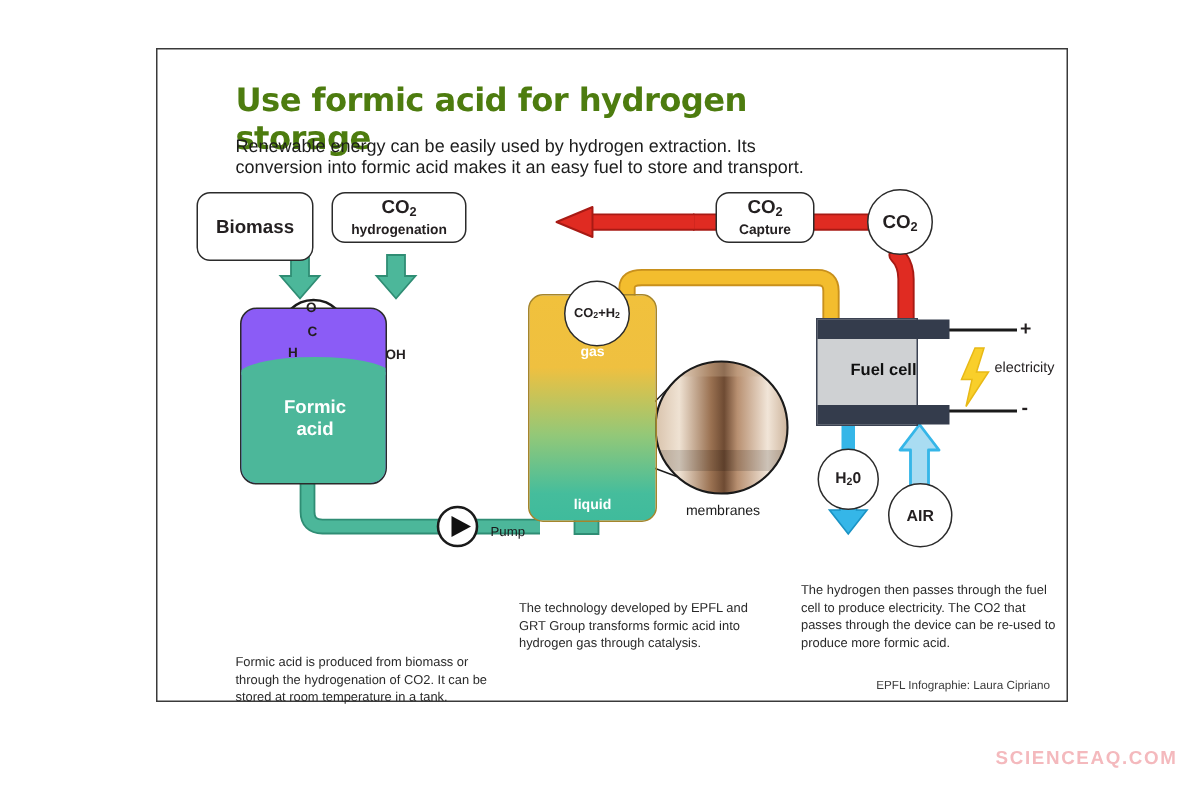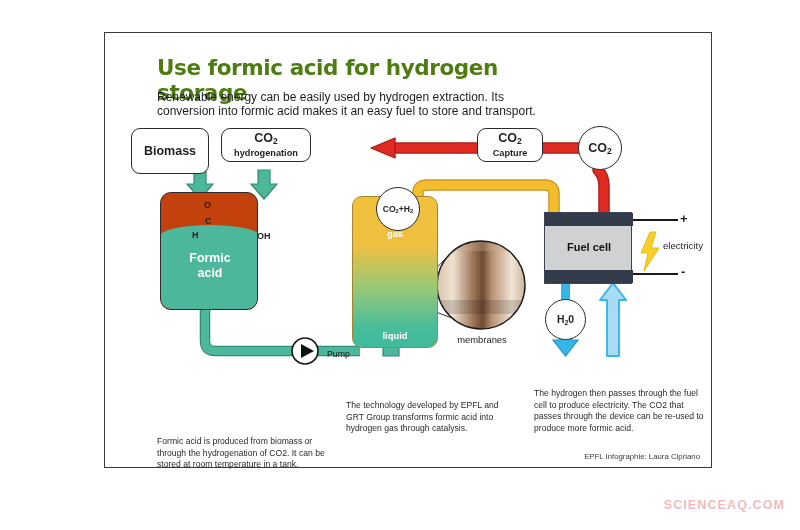--- a/index.html
+++ b/index.html
@@ -22,42 +22,42 @@
         align-items:center;justify-content:center;
         font-weight:bold;text-align:center;z-index:14;box-sizing:border-box;}
   .rbox .l1{font-size:12.5px;line-height:13px;}
   .rbox .l2{font-size:9.2px;line-height:10.5px;}
 
   .circ{position:absolute;background:#fff;border:1.7px solid #2b2b2b;
         border-radius:50%;display:flex;align-items:center;justify-content:center;
         font-weight:bold;text-align:center;z-index:15;box-sizing:border-box;}
 
   
-  .tank{position:absolute;left:160px;top:192px;width:98px;height:118px;
-        border:1.7px solid #2b2b2b;border-radius:11px;background:#c2410c;
+  .tank{position:absolute;left:160px;top:205px;width:98px;height:118px;
+        border:1.7px solid #2b2b2b;border-radius:11px;background:#8b5cf6;
         overflow:hidden;z-index:12;box-sizing:border-box;}
   .tank-liquid{position:absolute;left:-2px;bottom:-2px;width:102px;height:76px;
                background:#4cb79a;}
   .tank-wave{position:absolute;left:-2px;width:102px;height:12px;bottom:72px;
              background:#4cb79a;border-radius:50% 50% 0 0 / 100% 100% 0 0;}
   .tank-label{position:absolute;left:0;top:58px;width:98px;text-align:center;
               color:#fff;font-weight:bold;font-size:12.4px;line-height:15px;z-index:3;}
 
   
   .reactor{position:absolute;left:352px;top:196px;width:86px;height:152px;
            border:1.6px solid #a5852c;border-radius:10px;z-index:11;
            background:linear-gradient(180deg,#f1c13c 0%,#efc040 32%,#93c878 62%,#45bd9c 88%,#3fbb9c 100%);
            box-sizing:border-box;}
   .gas-lbl{position:absolute;left:352px;top:228px;width:86px;text-align:center;
            color:#fff;font-weight:bold;font-size:9.4px;z-index:13;}
   .liq-lbl{position:absolute;left:352px;top:330px;width:86px;text-align:center;
            color:#fff;font-weight:bold;font-size:9.4px;z-index:13;}
 
   
-  .fc{position:absolute;left:544px;top:212px;width:88px;height:72px;
+  .fc{position:absolute;left:544px;top:212px;width:68px;height:72px;
       background:#cfd1d3;border:1px solid #3b4252;z-index:13;box-sizing:border-box;}
   .fc-bar{position:absolute;left:0;width:88px;height:13px;background:#343c4c;}
   .fc-label{position:absolute;left:0;top:28px;width:88px;text-align:center;
             font-size:11px;font-weight:bold;color:#101010;}
 
   .caption{position:absolute;font-size:8.6px;line-height:11.6px;color:#2a2a2a;width:172px;}
   .credit{position:absolute;left:430px;top:452px;width:270px;text-align:right;
           font-size:7.8px;color:#3b3b3b;}
   .wm{position:absolute;left:600px;top:498px;width:185px;text-align:right;
       font-size:12.5px;letter-spacing:1.1px;color:#f4b9bd;font-weight:bold;}
@@ -248,20 +248,23 @@
   </div>
 
   <div style="position:absolute;left:680px;top:211px;font-size:13px;font-weight:bold;z-index:16;">+</div>
   <div style="position:absolute;left:681px;top:264px;font-size:13px;font-weight:bold;z-index:16;">-</div>
   <div style="position:absolute;left:663px;top:240px;font-size:9.6px;z-index:16;">electricity</div>
 
   <div class="circ" style="left:545px;top:299px;width:41px;height:41px;font-size:10.4px;">
     <span><span>H</span><span class="small">2</span><span>0</span></span>
   </div>
 
+  <div class="circ" style="left:592px;top:322px;width:43px;height:43px;font-size:10.6px;">
+    <span>AIR</span>
+  </div>
 
   <div class="caption" style="left:157px;top:388px;margin-top:48px;">Formic acid is produced from biomass or through the hydrogenation of CO2. It can be stored at room temperature in a tank.</div>
   <div class="caption" style="left:346px;top:388px;margin-top:12px;">The technology developed by EPFL and GRT Group transforms formic acid into hydrogen gas through catalysis.</div>
   <div class="caption" style="left:534px;top:388px;width:176px;">The hydrogen then passes through the fuel cell to produce electricity. The CO2 that passes through the device can be re-used to produce more formic acid.</div>
 
   <div class="credit">EPFL Infographie: Laura Cipriano</div>
   <div class="wm">SCIENCEAQ.COM</div>
 </div>
 
 </body></html>

